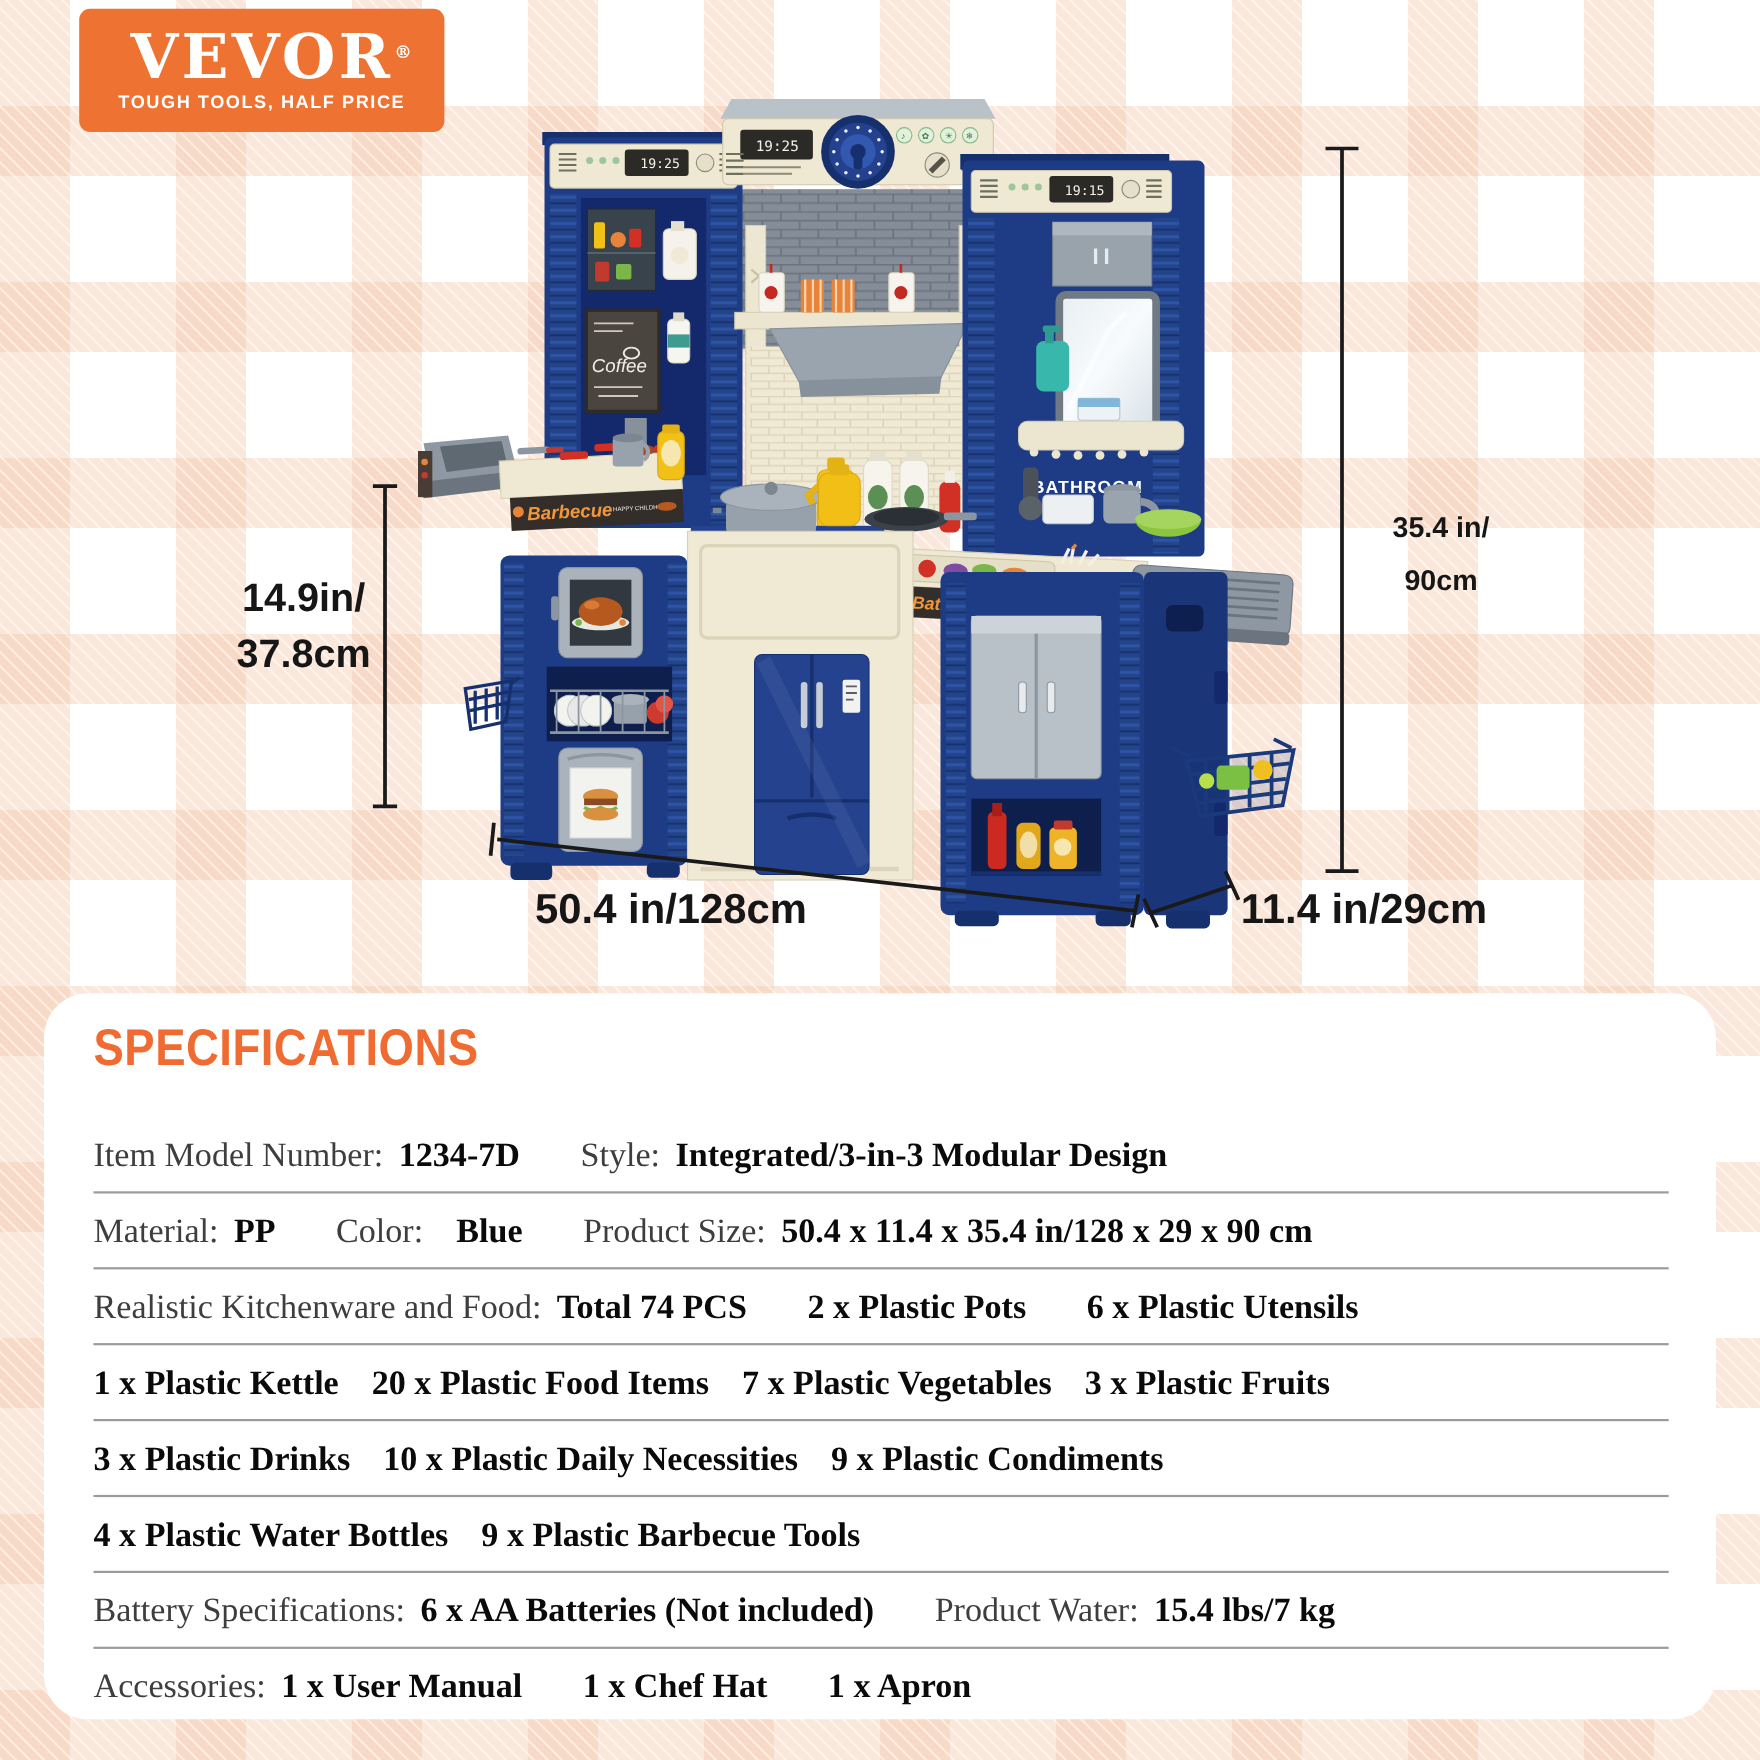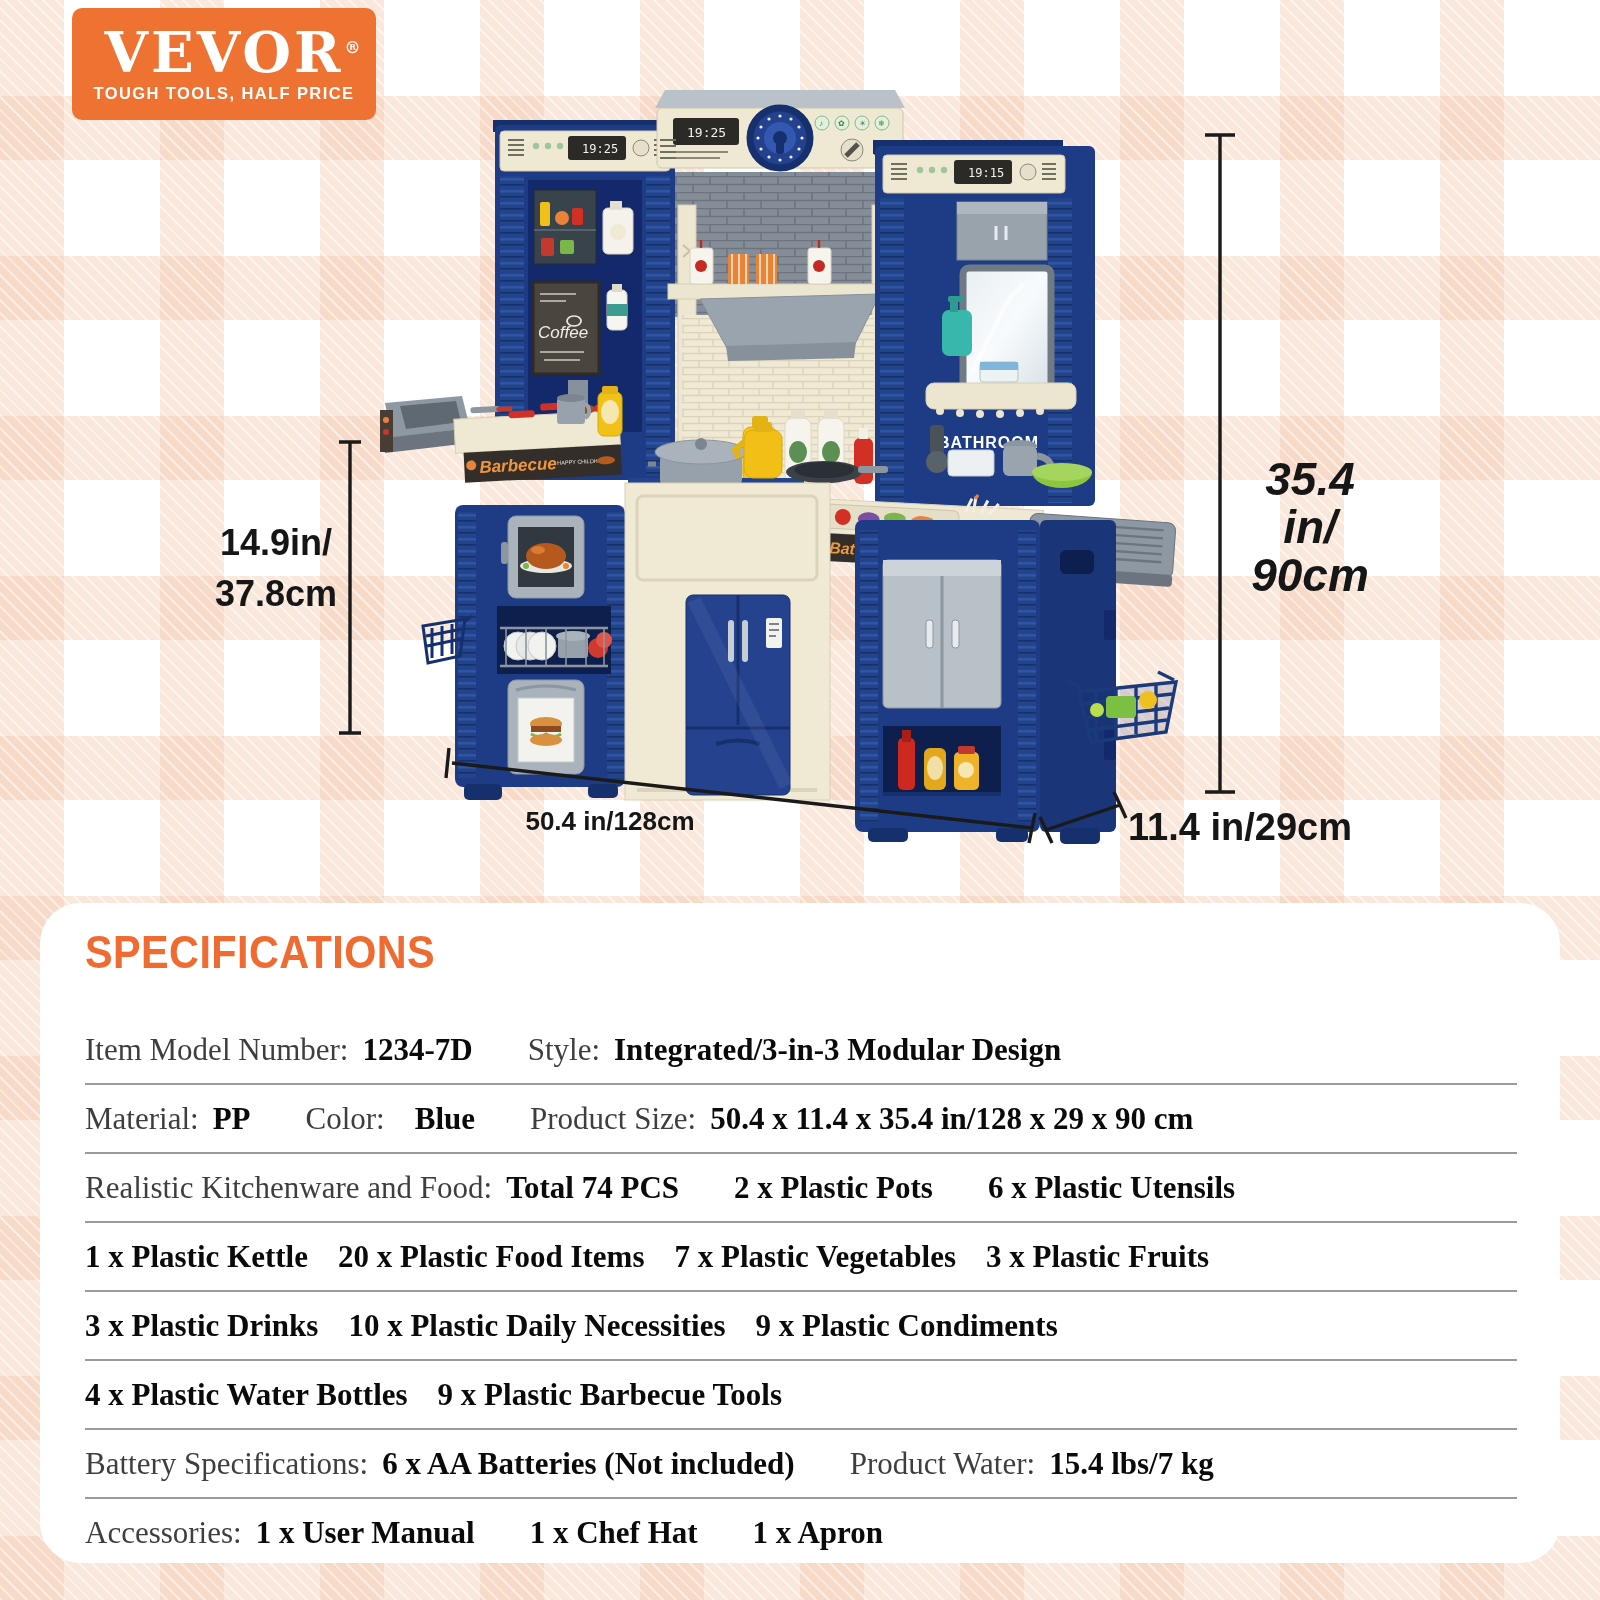--- a/index.html
+++ b/index.html
@@ -6,31 +6,31 @@
   body{width:1600px;height:1600px;overflow:hidden;background:#fff;
        font-family:"Liberation Sans", sans-serif;}
   .page{position:relative;width:1600px;height:1600px;overflow:hidden;
     background-color:#fff;
     background-image:
       repeating-linear-gradient(45deg, rgba(255,255,255,0.5) 0 2px, rgba(255,255,255,0) 2px 9px),
       repeating-linear-gradient(0deg,  rgba(243,199,172,0.42) 0 64px, rgba(255,255,255,0) 64px 160px),
       repeating-linear-gradient(90deg, rgba(243,199,172,0.42) 0 64px, rgba(255,255,255,0) 64px 160px);
   }
   
-  .logo{position:absolute;left:72px;top:8px;width:304px;height:112px;background:#EE7231;
+  .logo{position:absolute;left:72px;top:8px;width:332px;height:112px;background:#EE7231;
         border-radius:10px;color:#fff;text-align:center;}
   .logo .brand{position:relative;display:inline-block;margin-top:16px;
         font-family:"DejaVu Serif", serif;font-weight:800;font-size:56px;line-height:56px;letter-spacing:3px;}
   .logo .reg{position:absolute;right:-20px;top:-4px;font-size:16px;font-weight:700;}
   .logo .tagline{margin-top:4px;font-size:16.5px;font-weight:700;letter-spacing:1.4px;}
   
   .dim{position:absolute;color:#161616;font-weight:700;text-align:center;}
   .dim-sideh{left:191px;top:517px;width:170px;font-size:36px;line-height:51px;}
-  .dim-toth{left:1235px;top:455px;width:150px;font-size:46px;line-height:48px;font-style:italic;}
-  .dim-width{left:430px;top:806px;width:360px;font-size:26px;}
+  .dim-toth{left:1235px;top:455px;width:150px;font-size:26px;line-height:48px;}
+  .dim-width{left:430px;top:806px;width:360px;font-size:38px;}
   .dim-depth{left:1090px;top:806px;width:300px;font-size:38px;}
   
   .panel{position:absolute;left:40px;top:903px;width:1520px;height:660px;background:#fff;border-radius:40px;}
   .spec-title{position:absolute;left:85px;top:924px;font-size:47px;font-weight:700;color:#F06B31;
       letter-spacing:.5px;transform:scaleX(.88);transform-origin:left center;}
   .spec-rows{position:absolute;left:85px;top:1016px;width:1432px;}
   .spec-row{height:67px;display:flex;align-items:center;border-bottom:2px solid #9B9B9B;
       font-size:31px;white-space:nowrap;overflow:hidden;font-family:Liberation Serif, serif;}
   .spec-row:last-child{border-bottom:none;}
   .spec-row .lbl{color:#3E3E3E;font-weight:400;}

